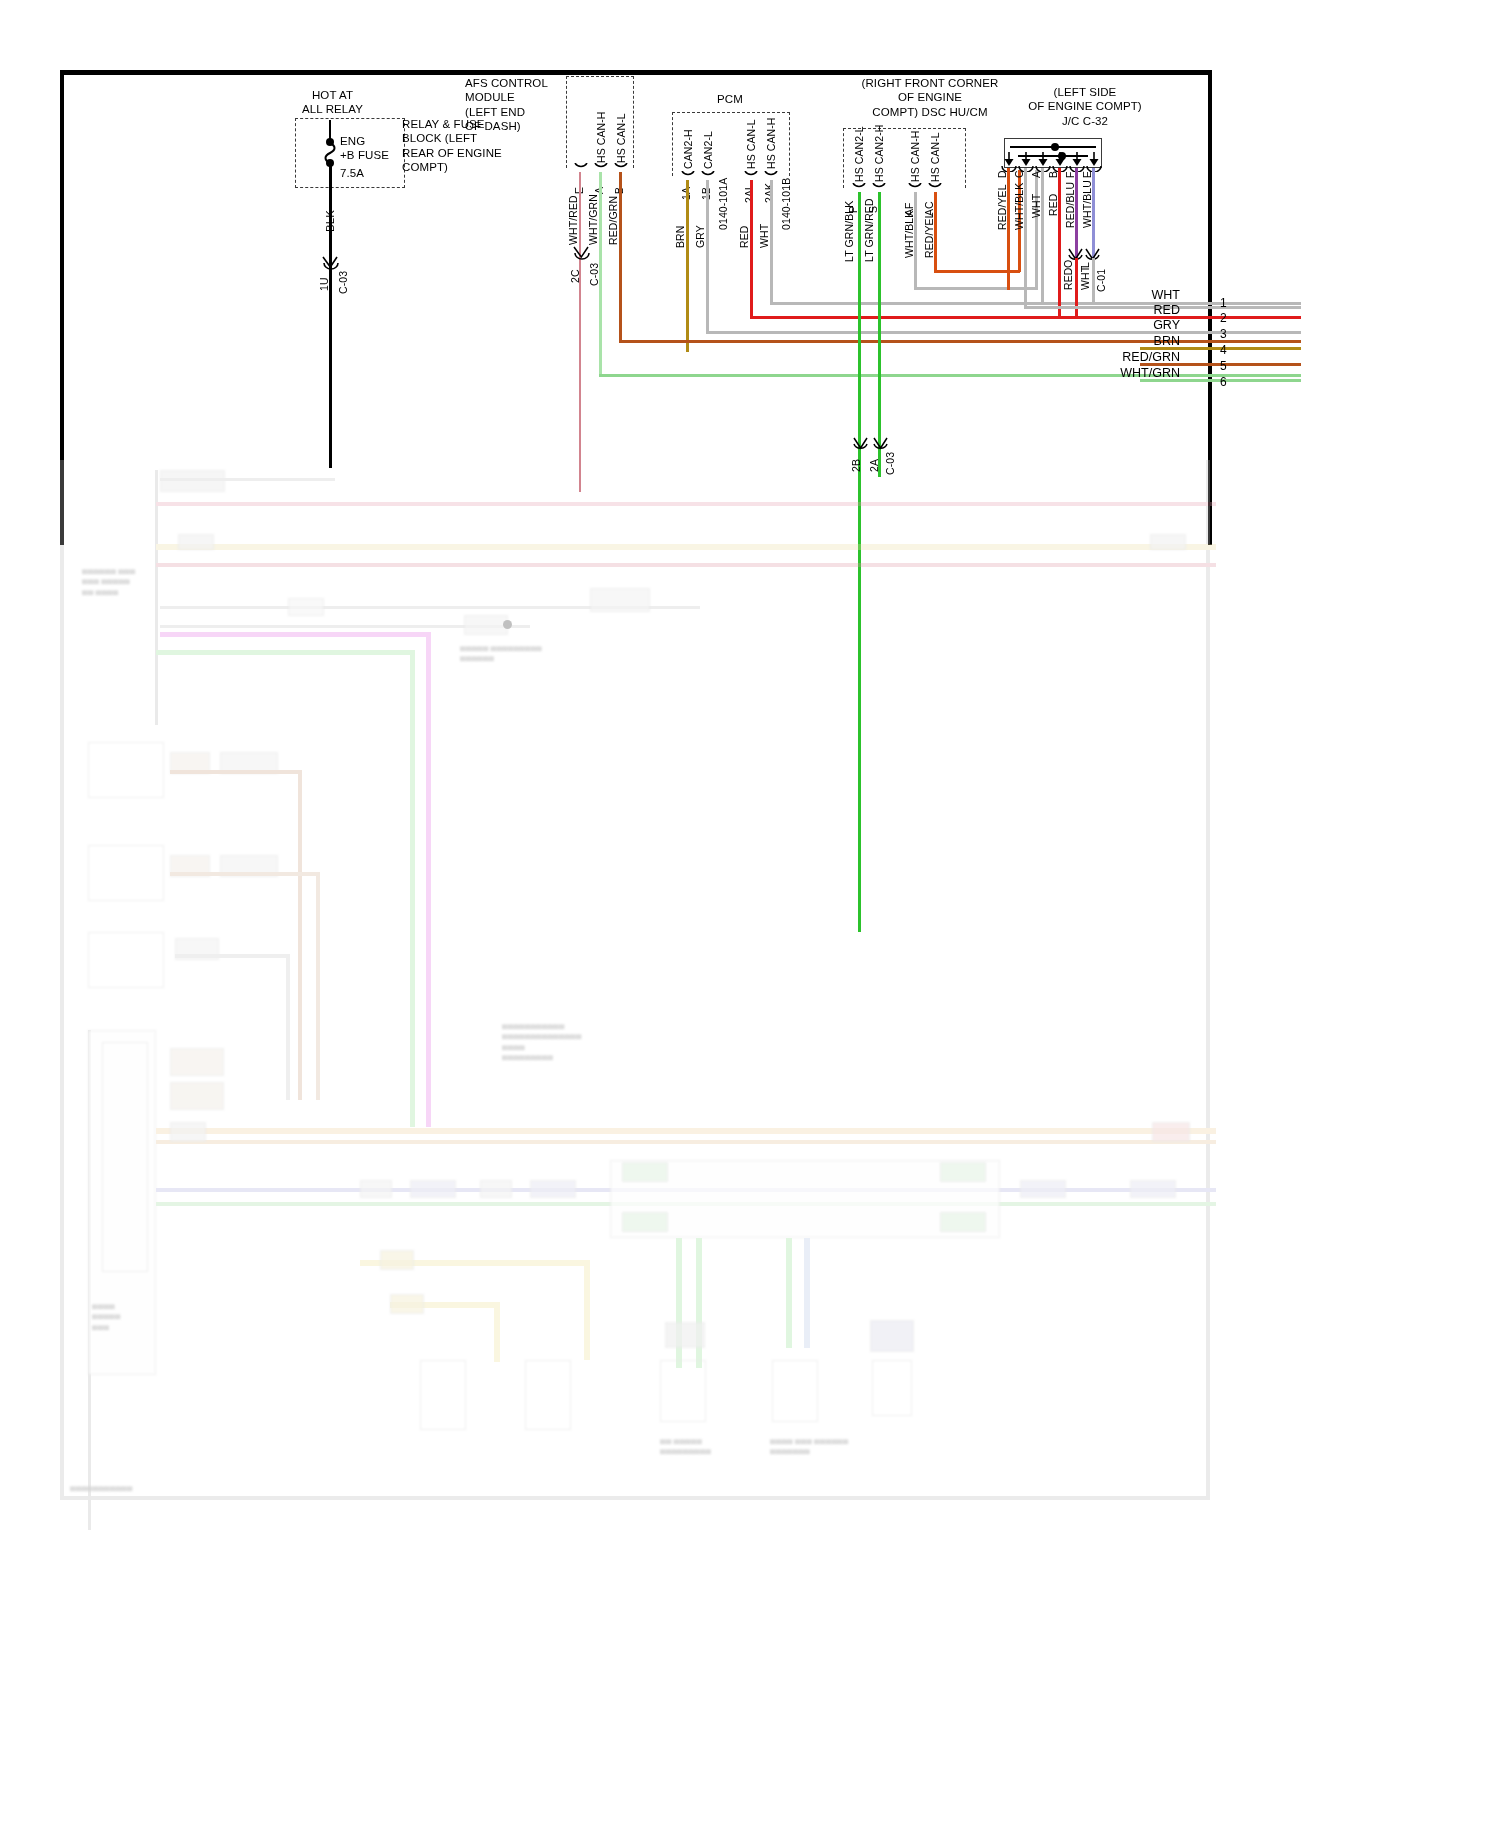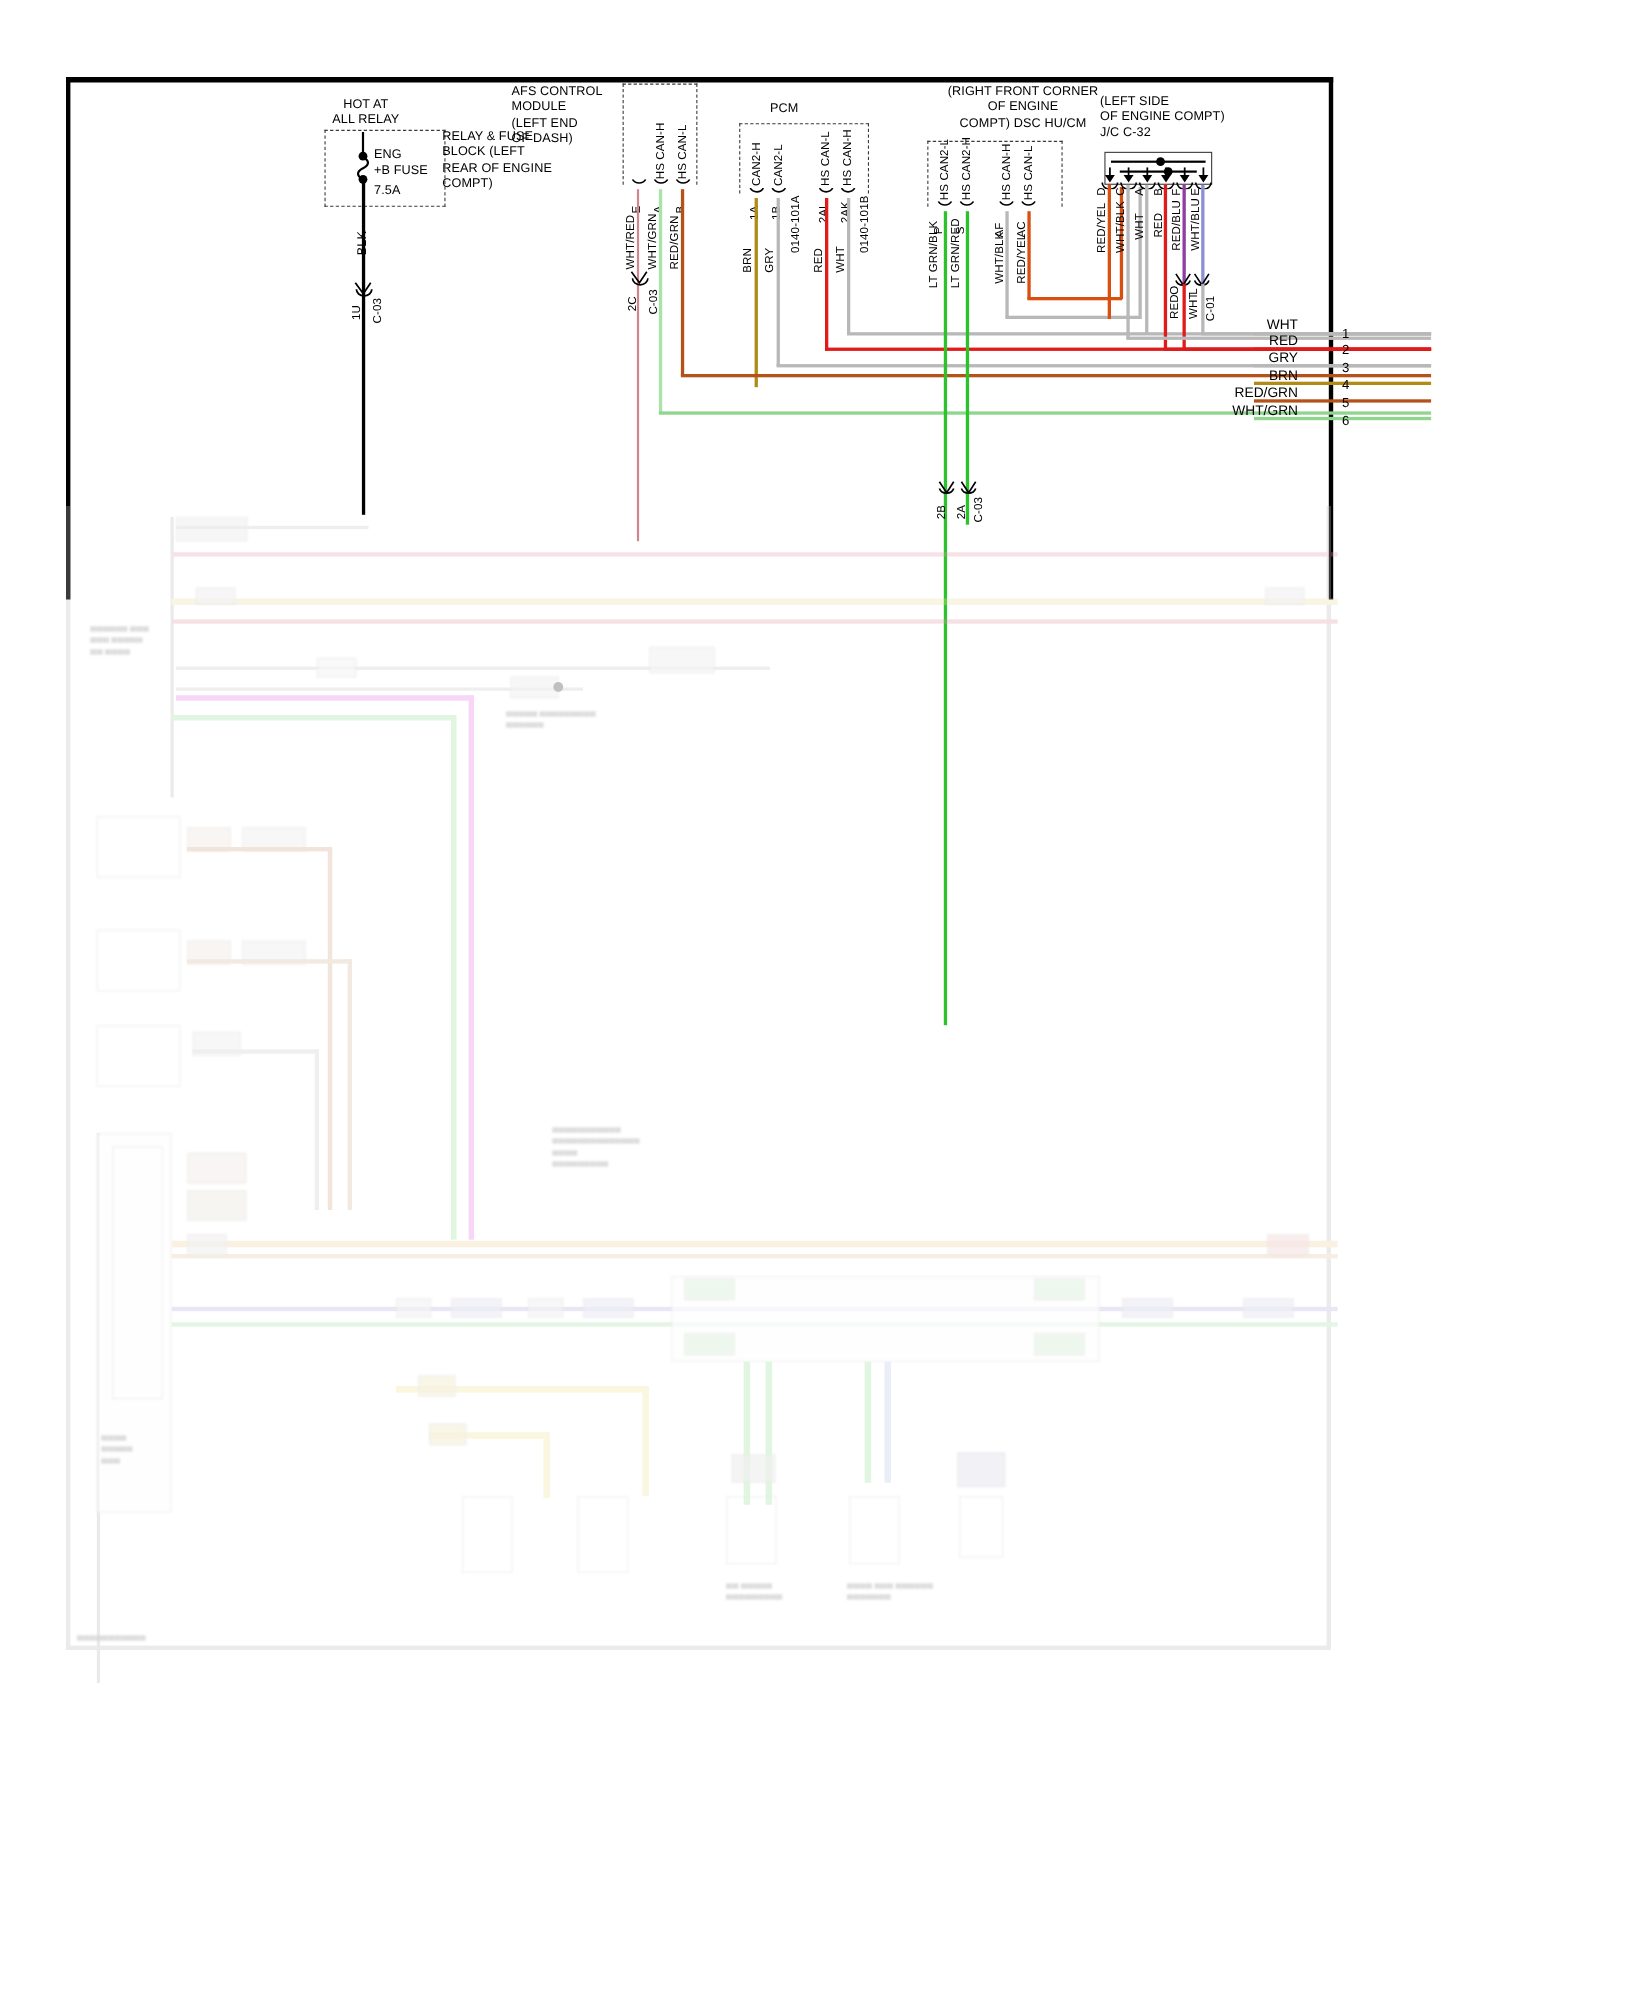--- a/index.html
+++ b/index.html
@@ -18,21 +18,21 @@
   .abs { position: absolute; }
   .lbl {
     position: absolute;
     font-family: "Liberation Sans", sans-serif;
     font-size: 11.5px;
     color: #000;
     white-space: pre;
     line-height: 1.25;
     letter-spacing: 0.1px;
   }
-  .lbl.c { text-align: left; }
+  .lbl.c { text-align: center; }
   .vlbl {
     position: absolute;
     font-family: "Liberation Sans", sans-serif;
     font-size: 11.5px;
     color: #000;
     white-space: nowrap;
     transform-origin: 0 0;
     transform: rotate(-90deg);
     letter-spacing: 0.1px;
   }

